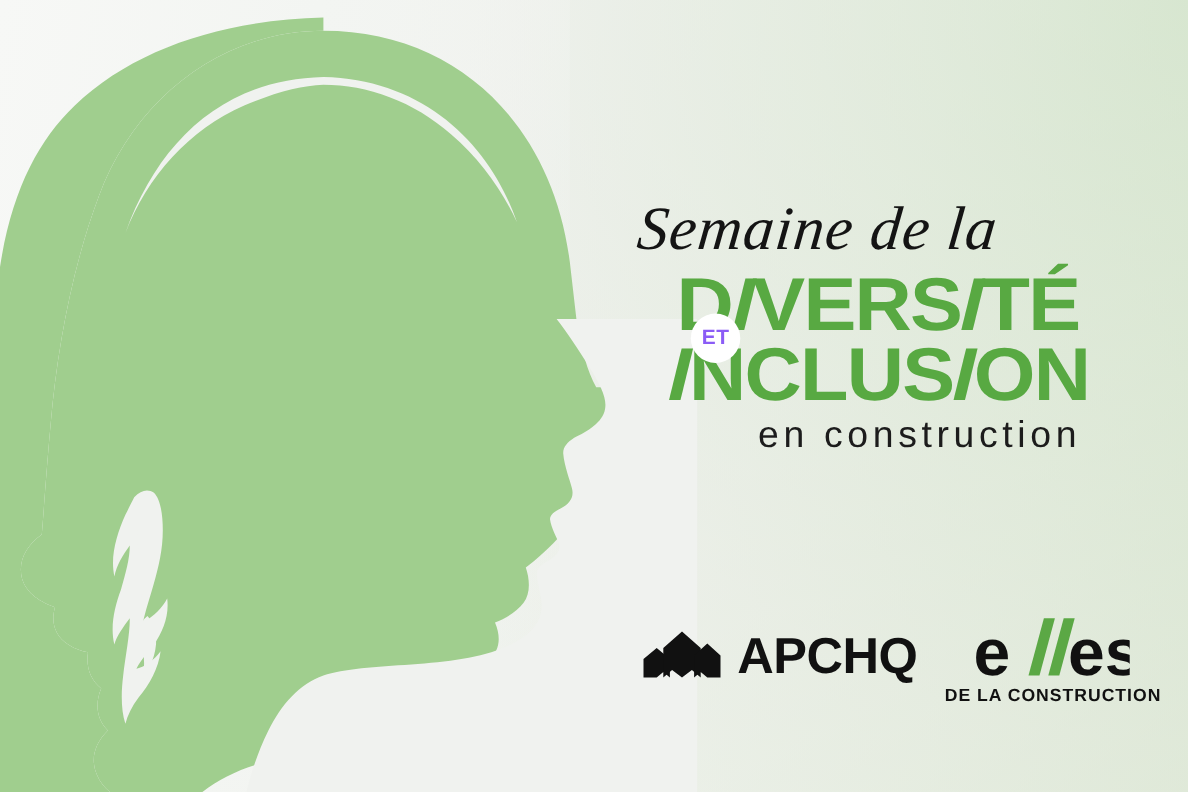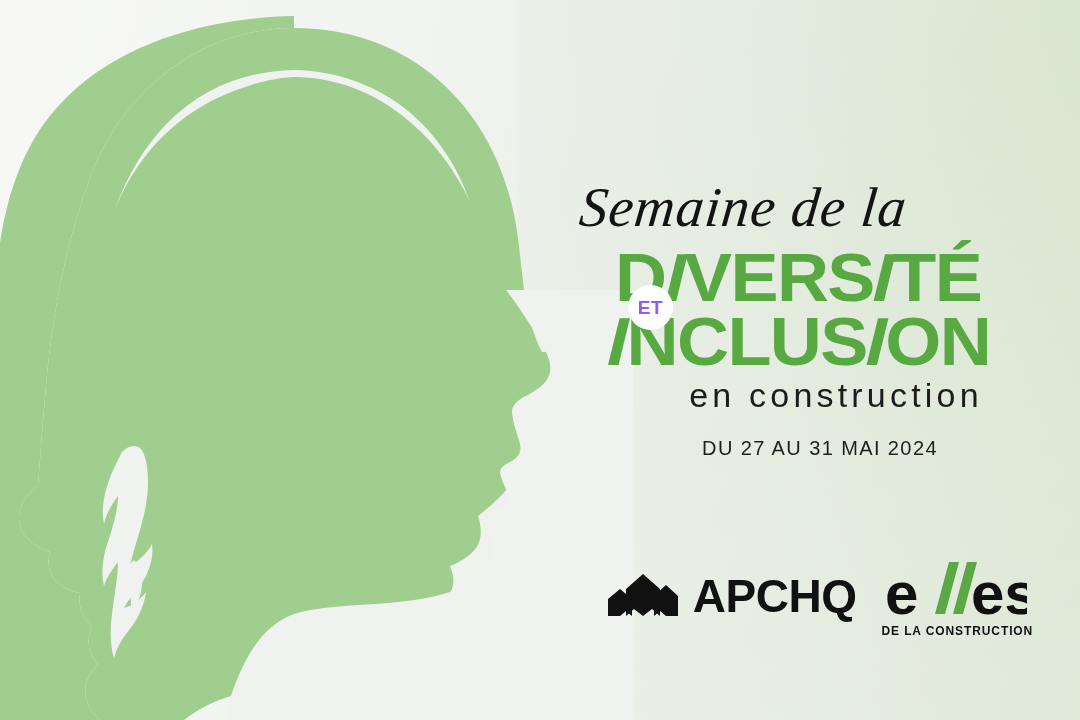--- a/index.html
+++ b/index.html
@@ -171,21 +171,21 @@
     display: flex;
     flex-direction: column;
     align-items: center;
     margin-top: 4px;
   }
   .elles-mark { width: 140px; height: 62px; display:block; }
   .elles-sub {
     color: #111111;
     font-family: "Liberation Sans", sans-serif;
     font-weight: 700;
-    font-size: 12px;
+    font-size: 16px;
     letter-spacing: .9px;
     white-space: nowrap;
     margin-top: 2px;
     text-align: center;
   }
 </style>
 </head>
 <body>
 
 <div id="poster">
@@ -332,21 +332,20 @@
       <span class="title-line l1"><span>D</span><span class="slash-i">I</span><span>VERS</span><span class="slash-i">I</span><span>TÉ</span></span>
       <span class="title-line l2"><span class="slash-i">I</span><span>NCLUS</span><span class="slash-i">I</span><span>ON</span></span>
     </div>
 
     <div class="et-badge">
       <span>ET</span>
     </div>
 
     <div class="subtitle">en construction</div>
 
-    <div class="daterange">DU 27 AU 31 MAI 2024</div>
 
     <div class="logos">
 
       <div class="logo-apchq">
         <svg class="apchq-mark" viewBox="0 0 72 48" xmlns="http://www.w3.org/2000/svg">
           <path fill="#111111" d="M13 17 L25 27 L25 44 L19 39 L13 44 L1 44 L1 27 Z"></path>
           <path fill="#111111" d="M36 2 L53 17 L53 44 L45 37 L36 44 L27 37 L19 44 L19 17 Z"></path>
           <path fill="#111111" d="M59 13 L71 24 L71 44 L59 44 L53 39 L47 44 L47 24 Z"></path>
         </svg>
         <span class="apchq-word">APCHQ</span>

